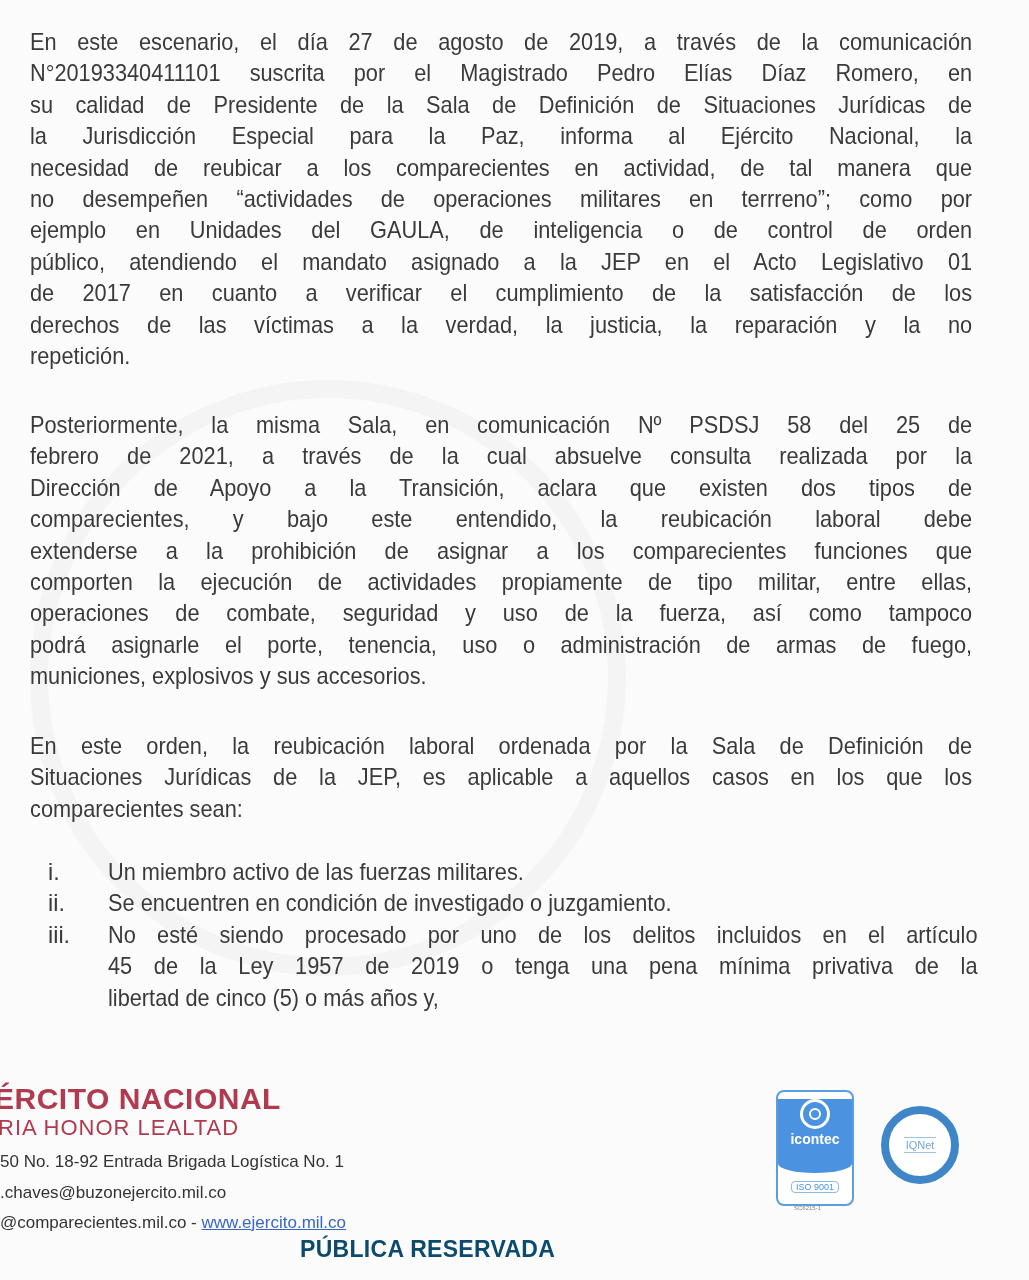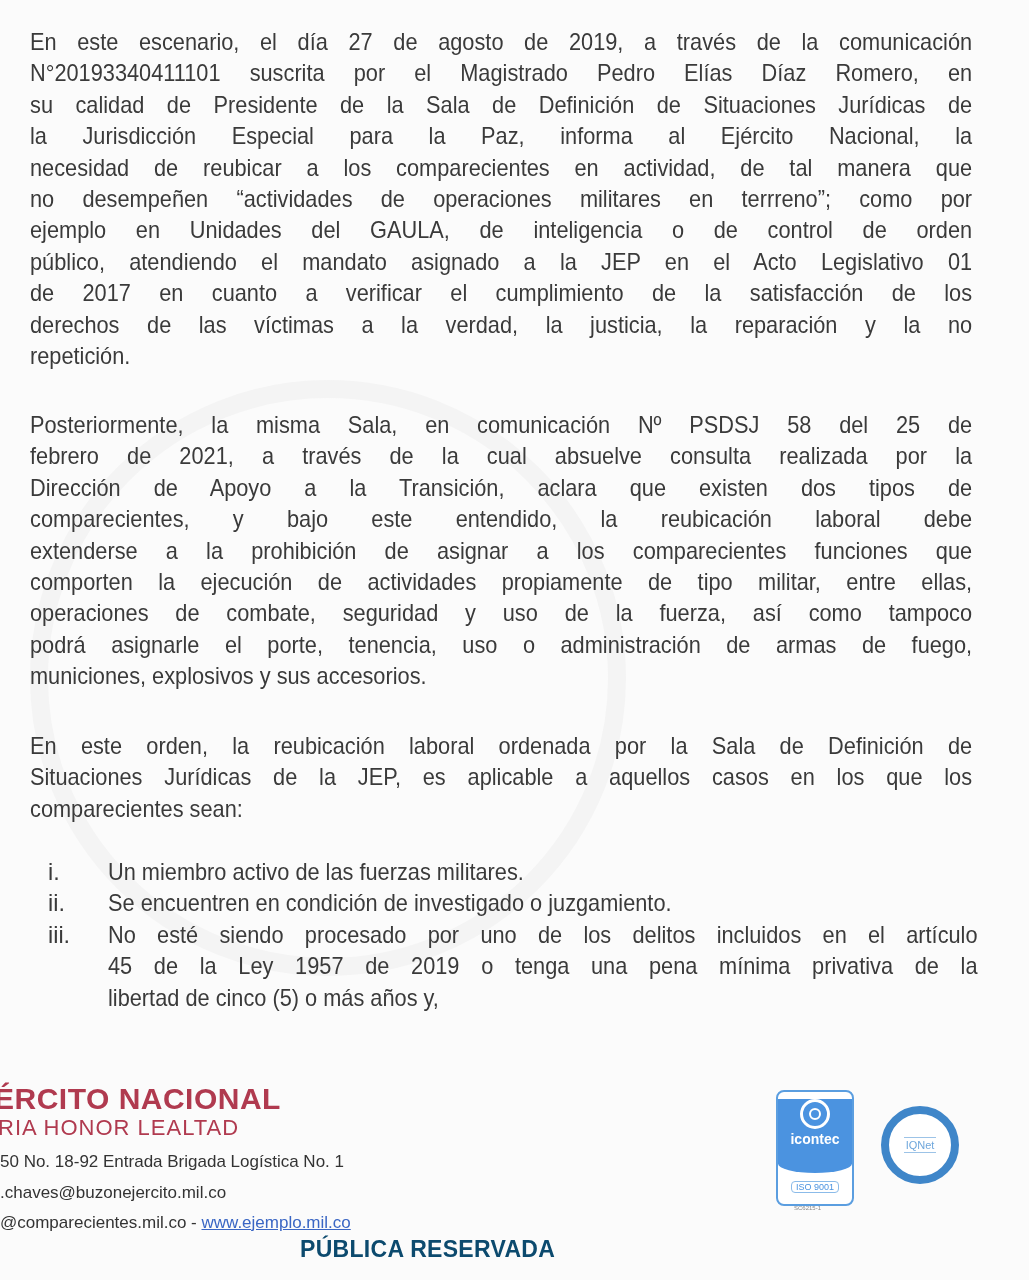--- a/index.html
+++ b/index.html
@@ -120,21 +120,21 @@
         </span>
       </div>
     </div>
 
   <div class="footer-left">
     <div class="brand">ÉRCITO NACIONAL</div>
     <div class="motto">RIA  HONOR  LEALTAD</div>
     <div class="addr">50 No. 18-92 Entrada Brigada Logística No. 1</div>
     <div class="addr">.chaves@buzonejercito.mil.co</div>
     <div class="addr">
-      <span>@comparecientes.mil.co - </span><a>www.ejemplo.mil.co</a>
+      <span>@comparecientes.mil.co - </span><a>www.ejercito.mil.co</a>
     </div>
   </div>
 
   <div class="icontec">
     <div class="top">
       <div class="ring"></div>
       <div class="name">icontec</div>
     </div>
     <div class="iso">ISO 9001</div>
   </div>

